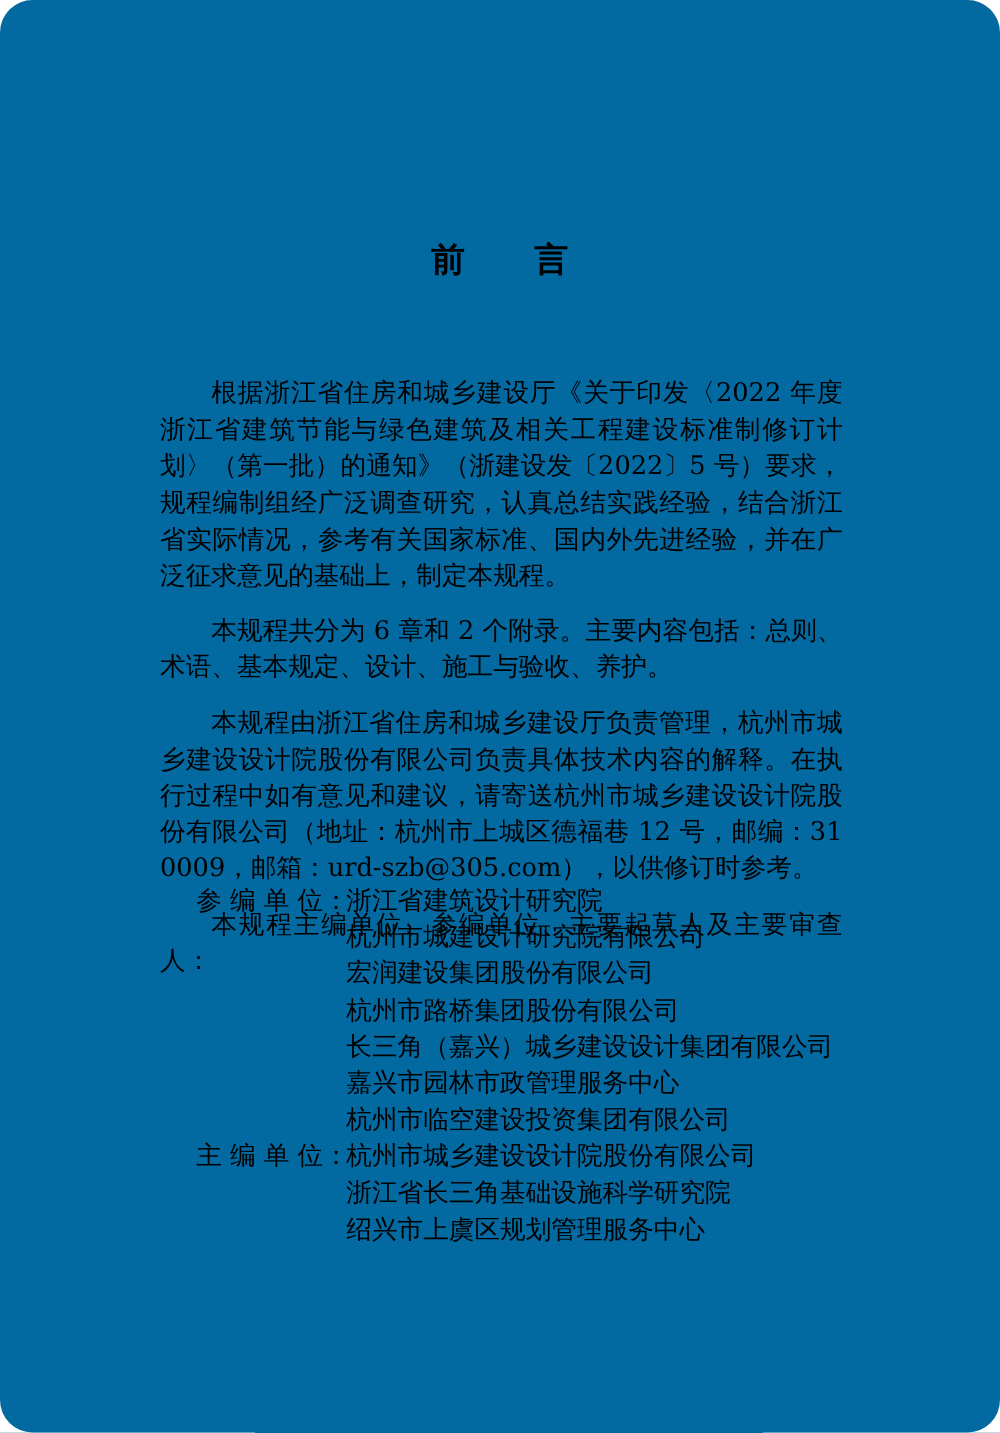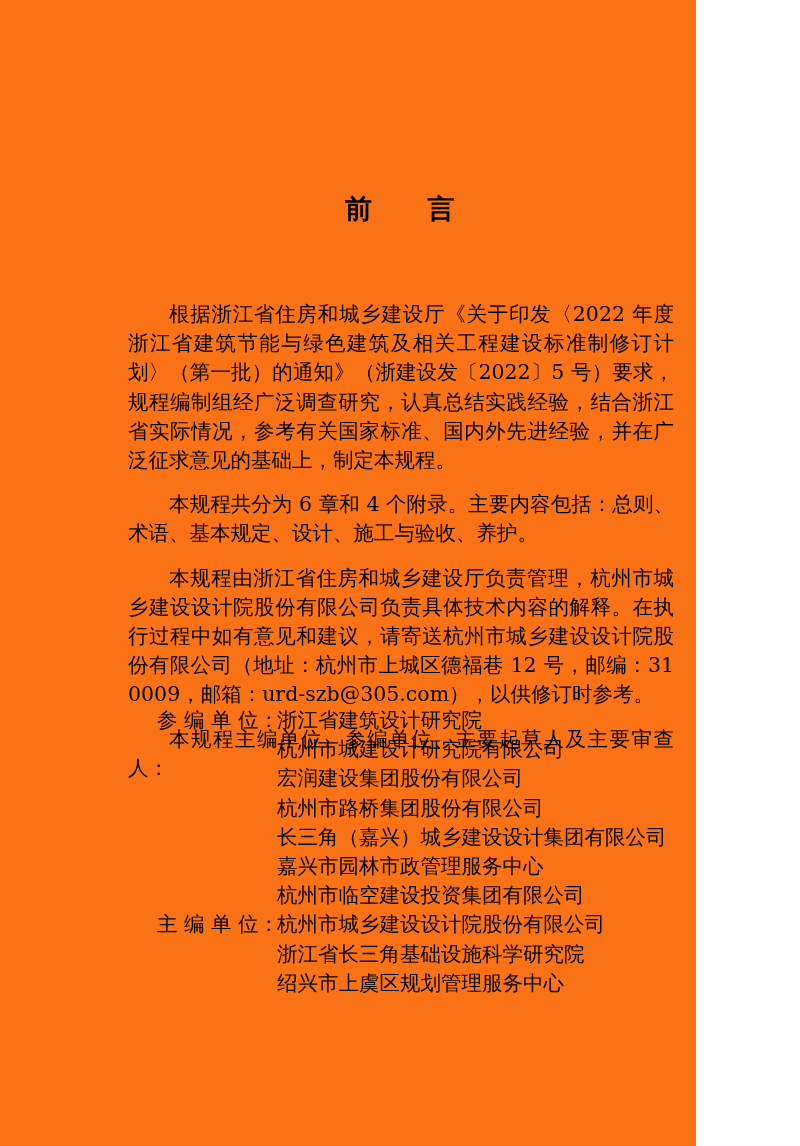--- a/index.html
+++ b/index.html
@@ -14,23 +14,24 @@
     overflow: hidden;
     font-family: "DejaVu Serif", "Liberation Serif", serif;
     color: #000000;
     -webkit-font-smoothing: antialiased;
   }
 
   .page {
     position: absolute;
     left: 0;
     top: 0;
-    width: 696px;
+    width: 800px;
     height: 1146px;
-    background: #f97316;
+    background: #0369a1;
+    border-radius: 26px;
   }
 
   
   .doc-title {
     position: absolute;
     left: 0;
     top: 192px;
     width: 800px;
     text-align: center;
     font-family: "DejaVu Sans", "Liberation Sans", sans-serif;
@@ -96,21 +97,21 @@
 </style>
 </head>
 <body>
 
 <div class="page">
 
   <div class="doc-title">前　　言</div>
 
   <div class="body-block">
     <p class="para indent">根据浙江省住房和城乡建设厅《关于印发〈2022 年度浙江省建筑节能与绿色建筑及相关工程建设标准制修订计划〉（第一批）的通知》（浙建设发〔2022〕5 号）要求，规程编制组经广泛调查研究，认真总结实践经验，结合浙江省实际情况，参考有关国家标准、国内外先进经验，并在广泛征求意见的基础上，制定本规程。</p>
-    <p class="para indent">本规程共分为 6 章和 4 个附录。主要内容包括：总则、术语、基本规定、设计、施工与验收、养护。</p>
+    <p class="para indent">本规程共分为 6 章和 2 个附录。主要内容包括：总则、术语、基本规定、设计、施工与验收、养护。</p>
     <p class="para indent">本规程由浙江省住房和城乡建设厅负责管理，杭州市城乡建设设计院股份有限公司负责具体技术内容的解释。在执行过程中如有意见和建议，请寄送杭州市城乡建设设计院股份有限公司（地址：杭州市上城区德福巷 12 号，邮编：310009，邮箱：urd-szb@305.com），以供修订时参考。</p>
     <p class="para indent">本规程主编单位、参编单位、主要起草人及主要审查人：</p>
   </div>
 
   <div class="unit-list">
 
     <div class="unit-group">
       <div class="unit-row">
         <span class="unit-label">参 编 单 位：</span>
         <span class="unit-value">浙江省建筑设计研究院</span>

